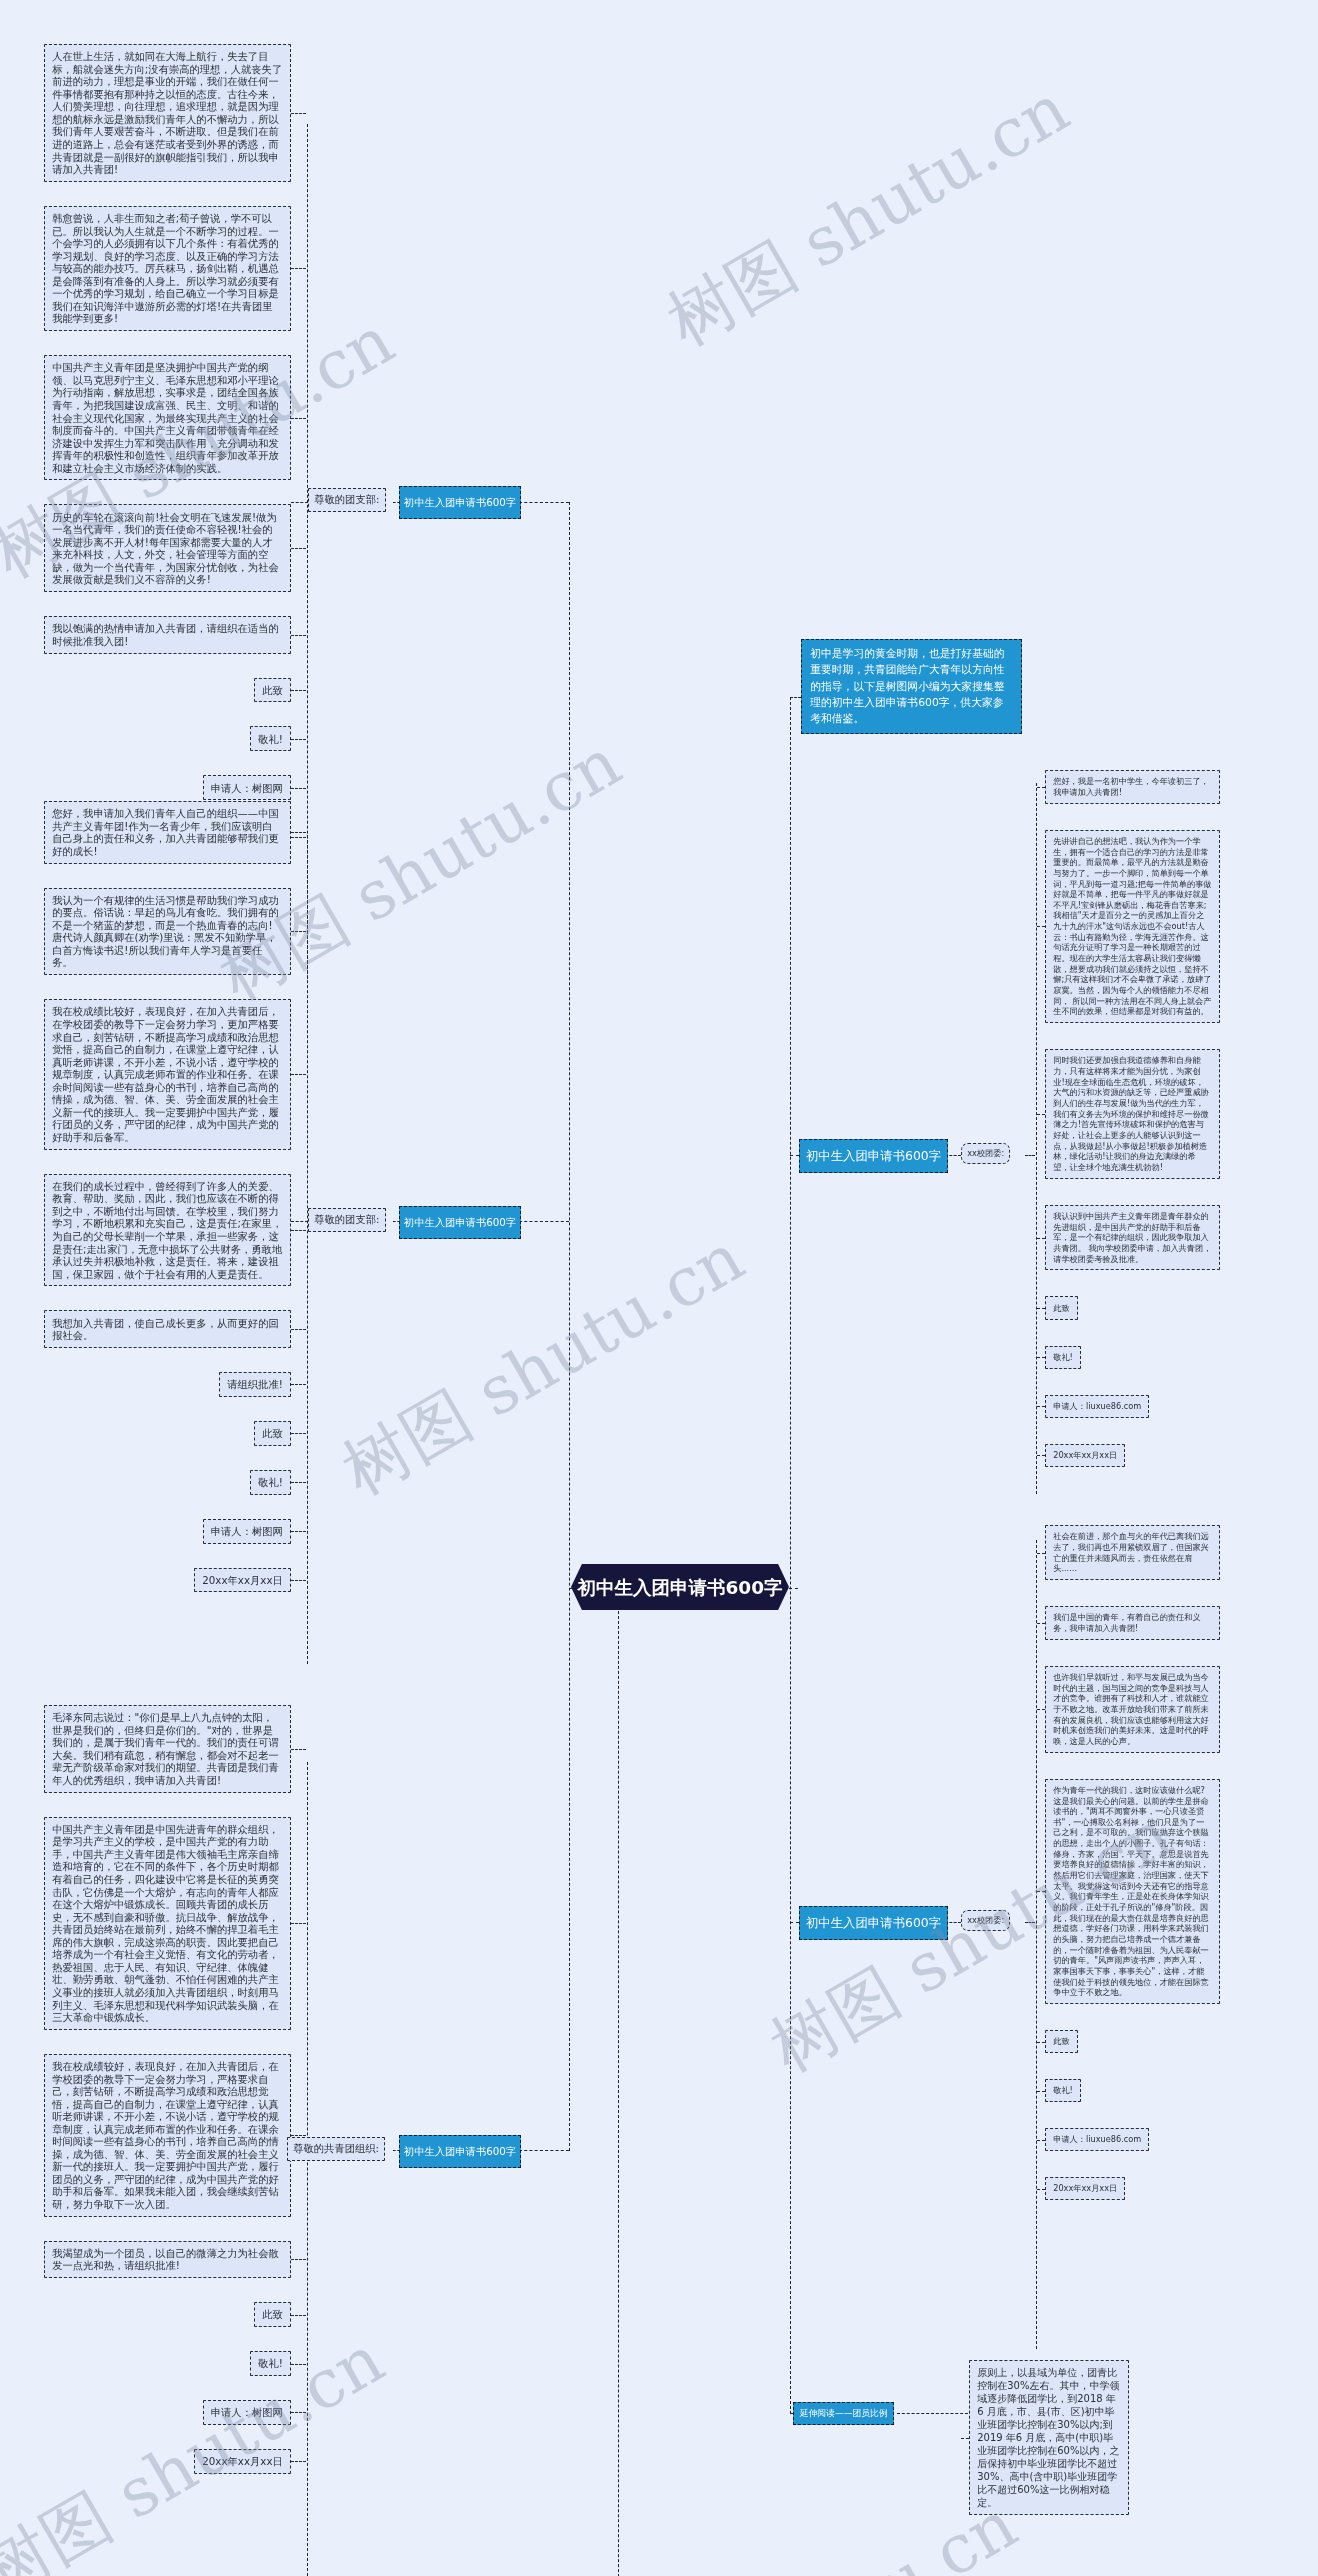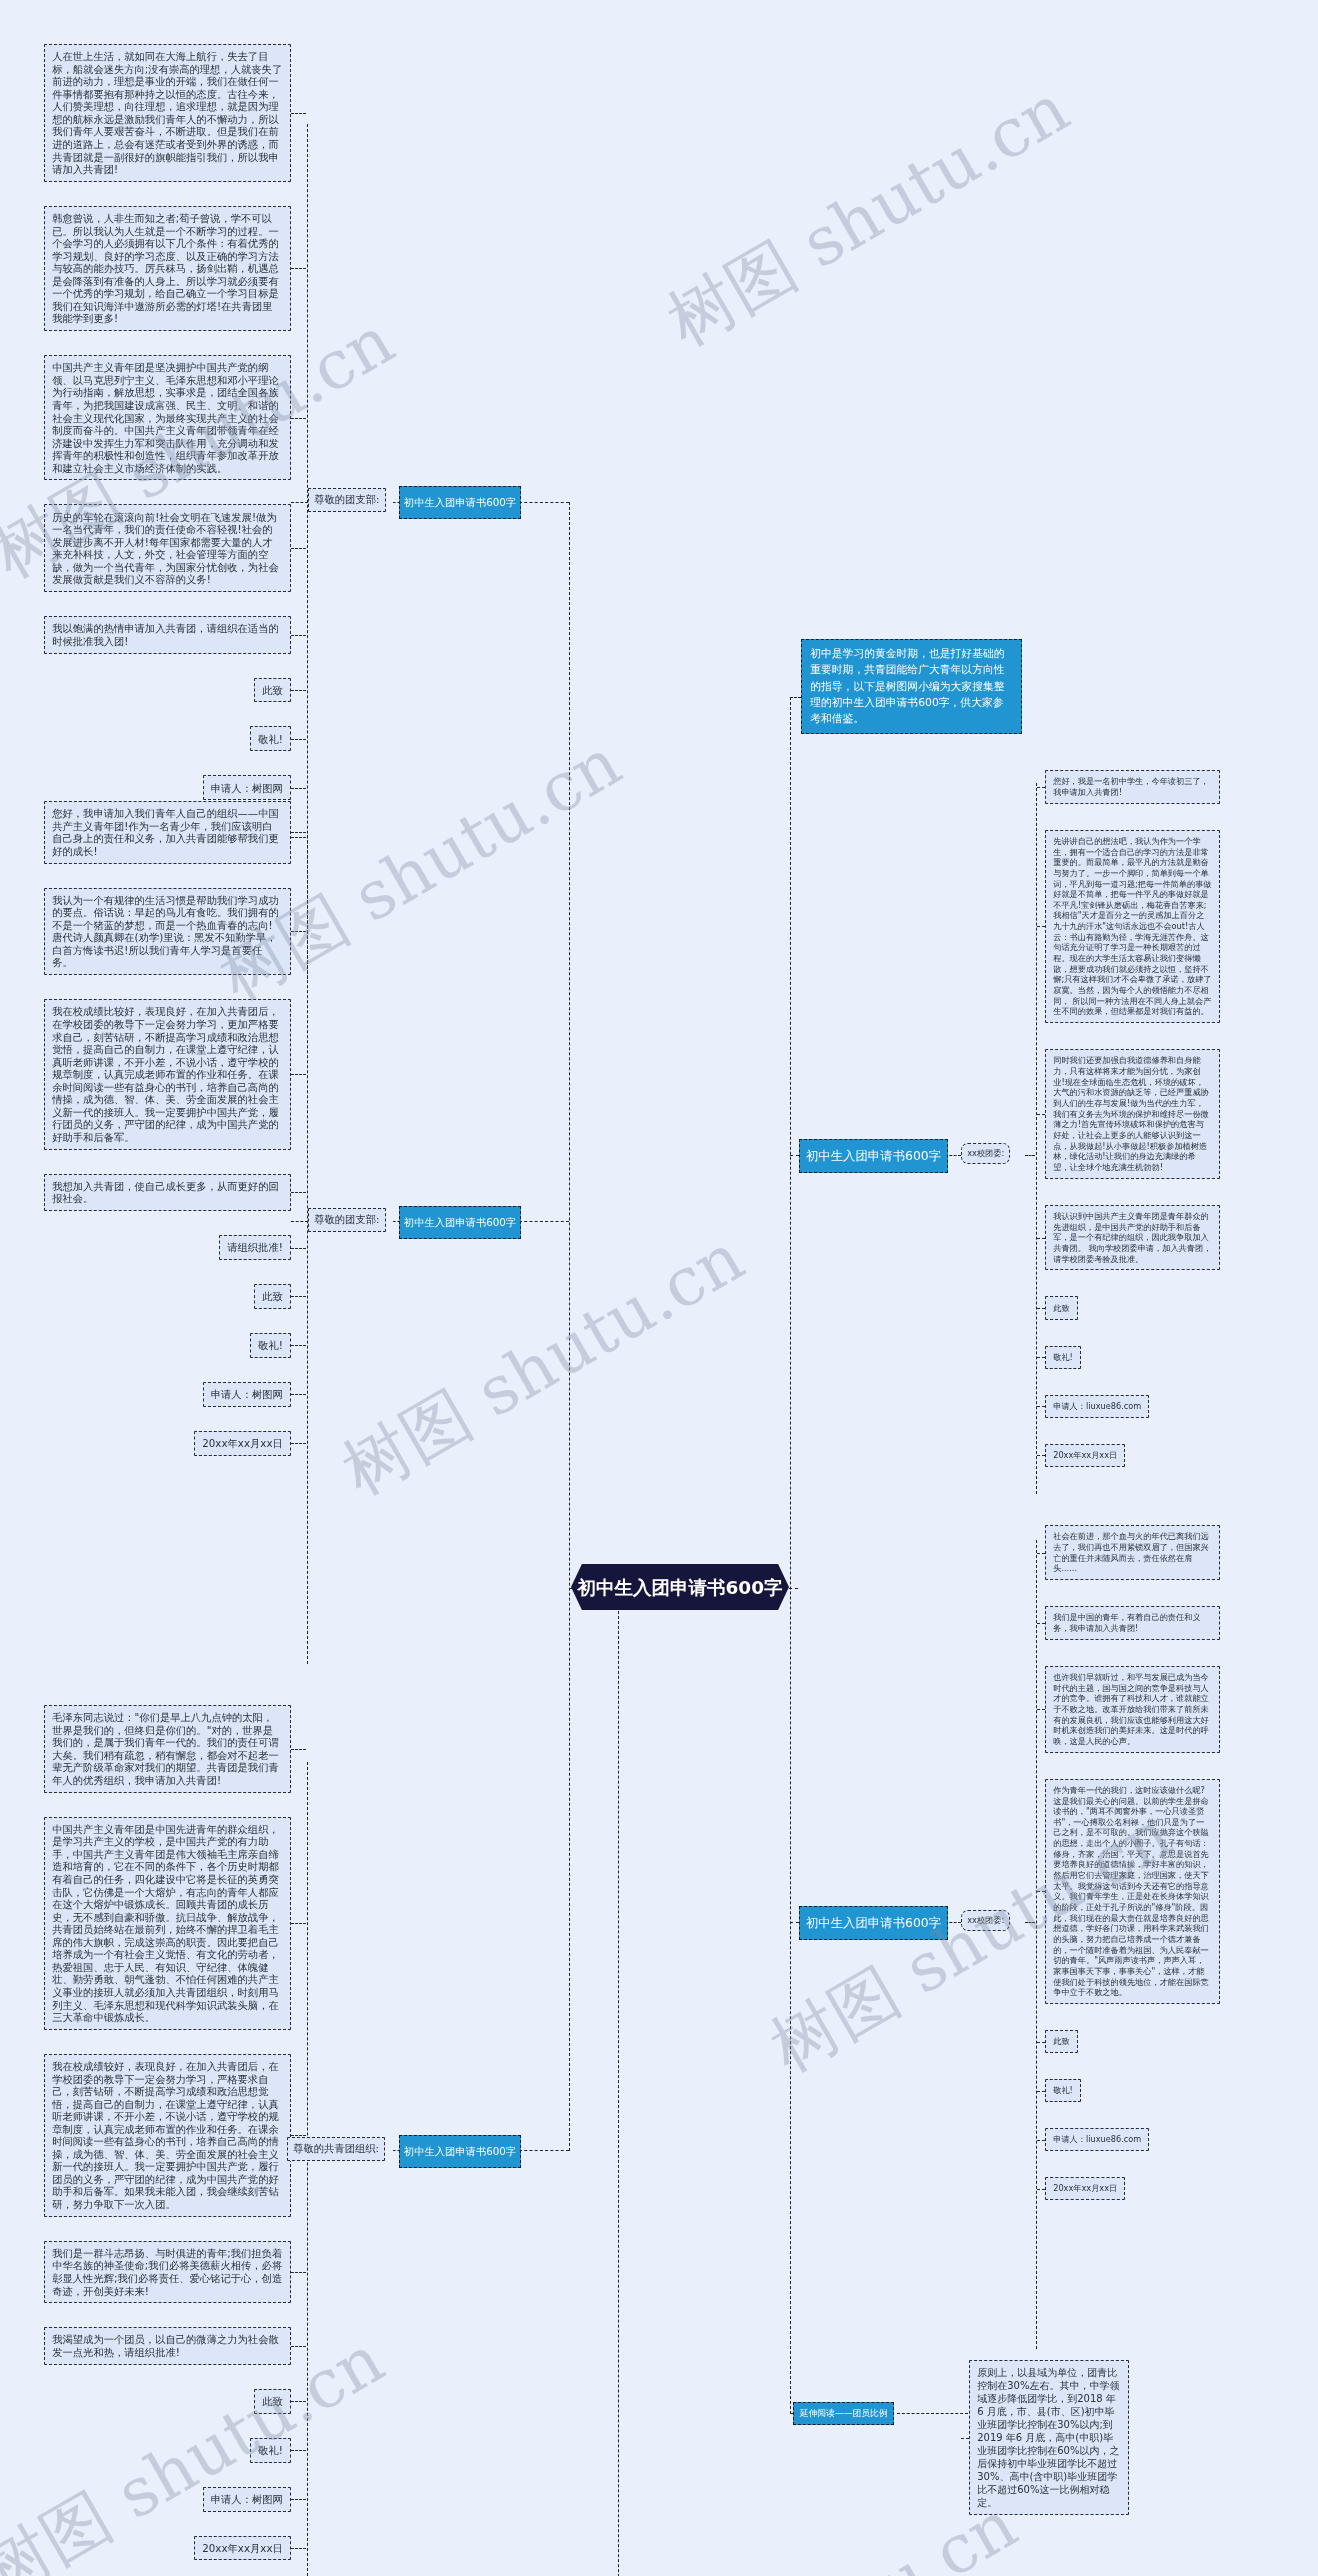--- a/index.html
+++ b/index.html
@@ -86,32 +86,32 @@
       <div class="box stub-r">我以饱满的热情申请加入共青团，请组织在适当的时候批准我入团!</div>
       <div class="box auto stub-r">此致</div>
       <div class="box auto stub-r">敬礼!</div>
       <div class="box auto stub-r">申请人：树图网</div>
       <div class="box auto stub-r">20xx年xx月xx日</div>
     </div>
   <div id="lc1" class="lcol" style="left:44px;top:801px;width:247px;">
       <div class="box stub-r">您好，我申请加入我们青年人自己的组织——中国共产主义青年团!作为一名青少年，我们应该明白自己身上的责任和义务，加入共青团能够帮我们更好的成长!</div>
       <div class="box stub-r">我认为一个有规律的生活习惯是帮助我们学习成功的要点。俗话说：早起的鸟儿有食吃。我们拥有的不是一个猪蓝的梦想，而是一个热血青春的志向!唐代诗人颜真卿在(劝学)里说：黑发不知勤学早，白首方悔读书迟!所以我们青年人学习是首要任务。</div>
       <div class="box stub-r">我在校成绩比较好，表现良好，在加入共青团后，在学校团委的教导下一定会努力学习，更加严格要求自己，刻苦钻研，不断提高学习成绩和政治思想觉悟，提高自己的自制力，在课堂上遵守纪律，认真听老师讲课，不开小差，不说小话，遵守学校的规章制度，认真完成老师布置的作业和任务。在课余时间阅读一些有益身心的书刊，培养自己高尚的情操，成为德、智、体、美、劳全面发展的社会主义新一代的接班人。我一定要拥护中国共产党，履行团员的义务，严守团的纪律，成为中国共产党的好助手和后备军。</div>
+      <div class="box stub-r">在我们的成长过程中，曾经得到了许多人的关爱、教育、帮助、奖励，因此，我们也应该在不断的得到之中，不断地付出与回馈。在学校里，我们努力学习，不断地积累和充实自己，这是责任;在家里，为自己的父母长辈削一个苹果，承担一些家务，这是责任;走出家门，无意中损坏了公共财务，勇敢地承认过失并积极地补救，这是责任。将来，建设祖国，保卫家园，做个于社会有用的人更是责任。</div>
       <div class="box stub-r">我想加入共青团，使自己成长更多，从而更好的回报社会。</div>
       <div class="box auto stub-r">请组织批准!</div>
       <div class="box auto stub-r">此致</div>
       <div class="box auto stub-r">敬礼!</div>
       <div class="box auto stub-r">申请人：树图网</div>
       <div class="box auto stub-r">20xx年xx月xx日</div>
     </div>
   <div id="lc2" class="lcol" style="left:44px;top:1705px;width:247px;">
       <div class="box stub-r">毛泽东同志说过："你们是早上八九点钟的太阳，世界是我们的，但终归是你们的。"对的，世界是我们的，是属于我们青年一代的。我们的责任可谓大矣。我们稍有疏忽，稍有懈怠，都会对不起老一辈无产阶级革命家对我们的期望。共青团是我们青年人的优秀组织，我申请加入共青团!</div>
       <div class="box stub-r">中国共产主义青年团是中国先进青年的群众组织，是学习共产主义的学校，是中国共产党的有力助手，中国共产主义青年团是伟大领袖毛主席亲自缔造和培育的，它在不同的条件下，各个历史时期都有着自己的任务，四化建设中它将是长征的英勇突击队，它仿佛是一个大熔炉，有志向的青年人都应在这个大熔炉中锻炼成长。回顾共青团的成长历史，无不感到自豪和骄傲。抗日战争、解放战争，共青团员始终站在最前列，始终不懈的捍卫着毛主席的伟大旗帜，完成这崇高的职责。因此要把自己培养成为一个有社会主义觉悟、有文化的劳动者，热爱祖国、忠于人民、有知识、守纪律、体魄健壮、勤劳勇敢、朝气蓬勃、不怕任何困难的共产主义事业的接班人就必须加入共青团组织，时刻用马列主义、毛泽东思想和现代科学知识武装头脑，在三大革命中锻炼成长。</div>
       <div class="box stub-r">我在校成绩较好，表现良好，在加入共青团后，在学校团委的教导下一定会努力学习，严格要求自己，刻苦钻研，不断提高学习成绩和政治思想觉悟，提高自己的自制力，在课堂上遵守纪律，认真听老师讲课，不开小差，不说小话，遵守学校的规章制度，认真完成老师布置的作业和任务。在课余时间阅读一些有益身心的书刊，培养自己高尚的情操，成为德、智、体、美、劳全面发展的社会主义新一代的接班人。我一定要拥护中国共产党，履行团员的义务，严守团的纪律，成为中国共产党的好助手和后备军。如果我未能入团，我会继续刻苦钻研，努力争取下一次入团。</div>
-      <div class="box stub-r">我们是一群斗志昂扬、与时俱进的青年;我们担负着中华名族的神圣使命;我们必将美德薪火相传，必将彰显人性光辉;我们必将责任、爱心铭记于心，创造奇迹，开创美好未来!</div>
       <div class="box stub-r">我渴望成为一个团员，以自己的微薄之力为社会散发一点光和热，请组织批准!</div>
       <div class="box auto stub-r">此致</div>
       <div class="box auto stub-r">敬礼!</div>
       <div class="box auto stub-r">申请人：树图网</div>
       <div class="box auto stub-r">20xx年xx月xx日</div>
     </div>
 
   <div id="rc0" class="rcol" style="left:1045px;top:770px;width:175px;">
       <div class="box stub-l">您好，我是一名初中学生，今年读初三了，我申请加入共青团!</div>
       <div class="box stub-l">先讲讲自己的想法吧，我认为作为一个学生，拥有一个适合自己的学习的方法是非常重要的。而最简单，最平凡的方法就是勤奋与努力了。一步一个脚印，简单到每一个单词，平凡到每一道习题;把每一件简单的事做好就是不简单，把每一件平凡的事做好就是不平凡!宝剑锋从磨砺出，梅花香自苦寒来;我相信"天才是百分之一的灵感加上百分之九十九的汗水"这句话永远也不会out!古人云：书山有路勤为径，学海无涯苦作舟。这句话充分证明了学习是一种长期艰苦的过程。现在的大学生活太容易让我们变得懒散，想要成功我们就必须持之以恒，坚持不懈;只有这样我们才不会卑微了承诺，放肆了寂寞。当然，因为每个人的领悟能力不尽相同， 所以同一种方法用在不同人身上就会产生不同的效果，但结果都是对我们有益的。</div>

